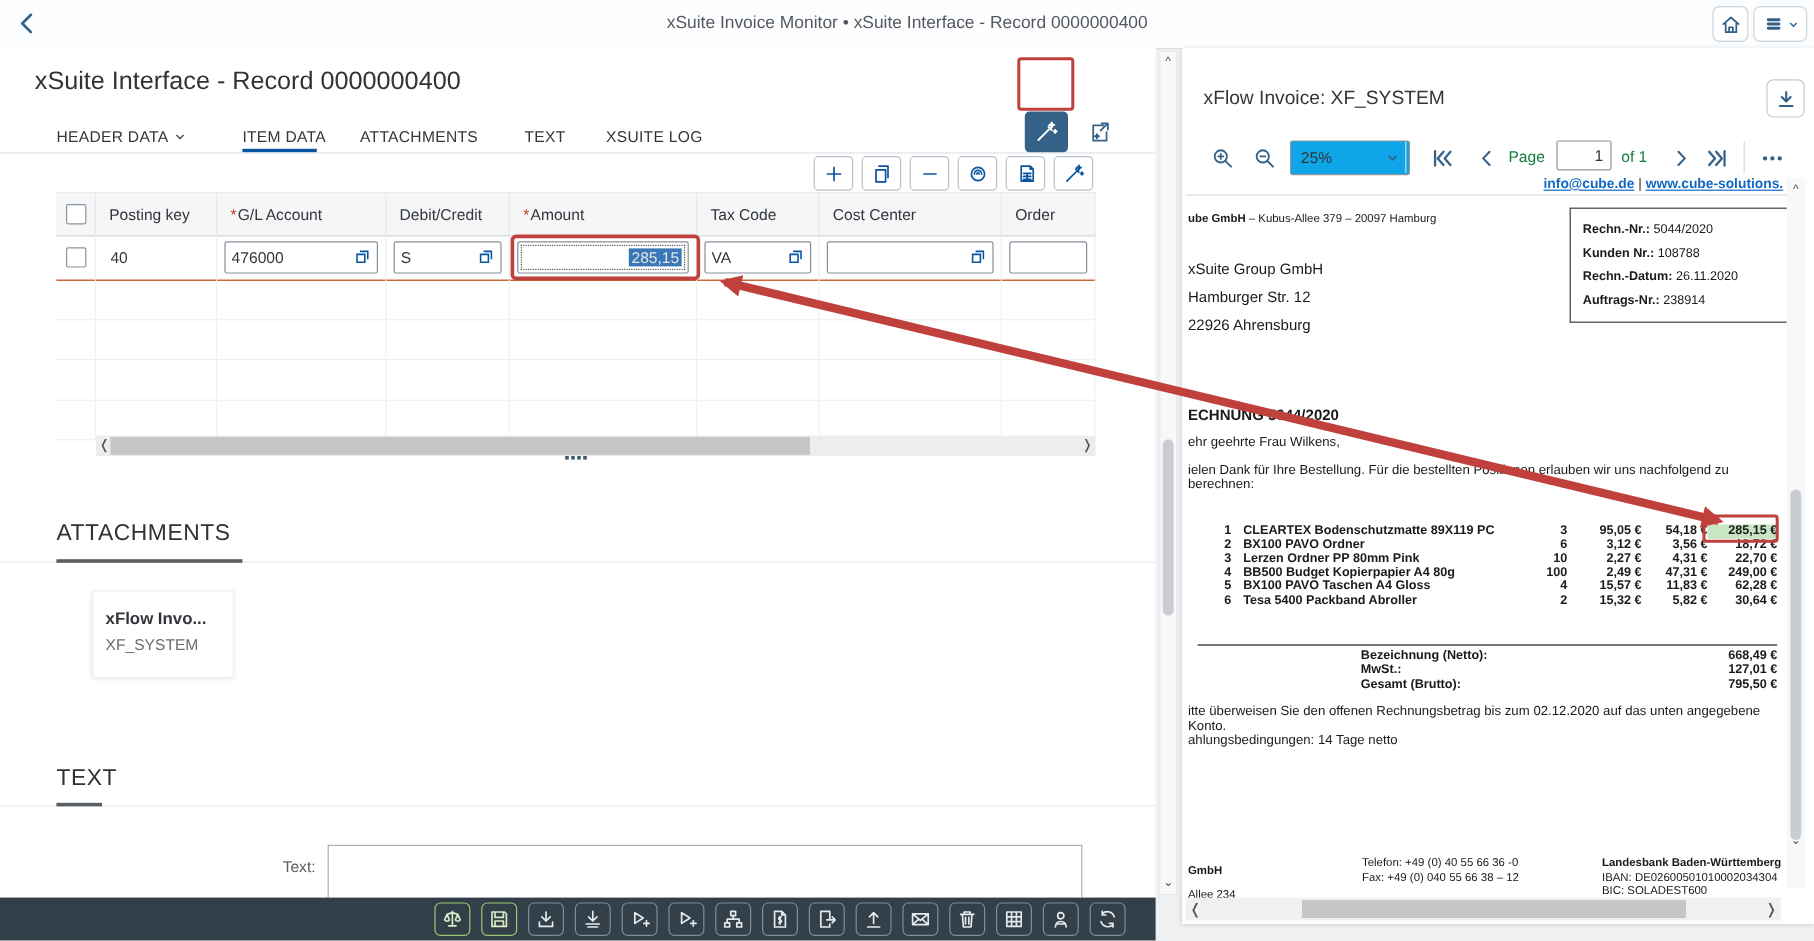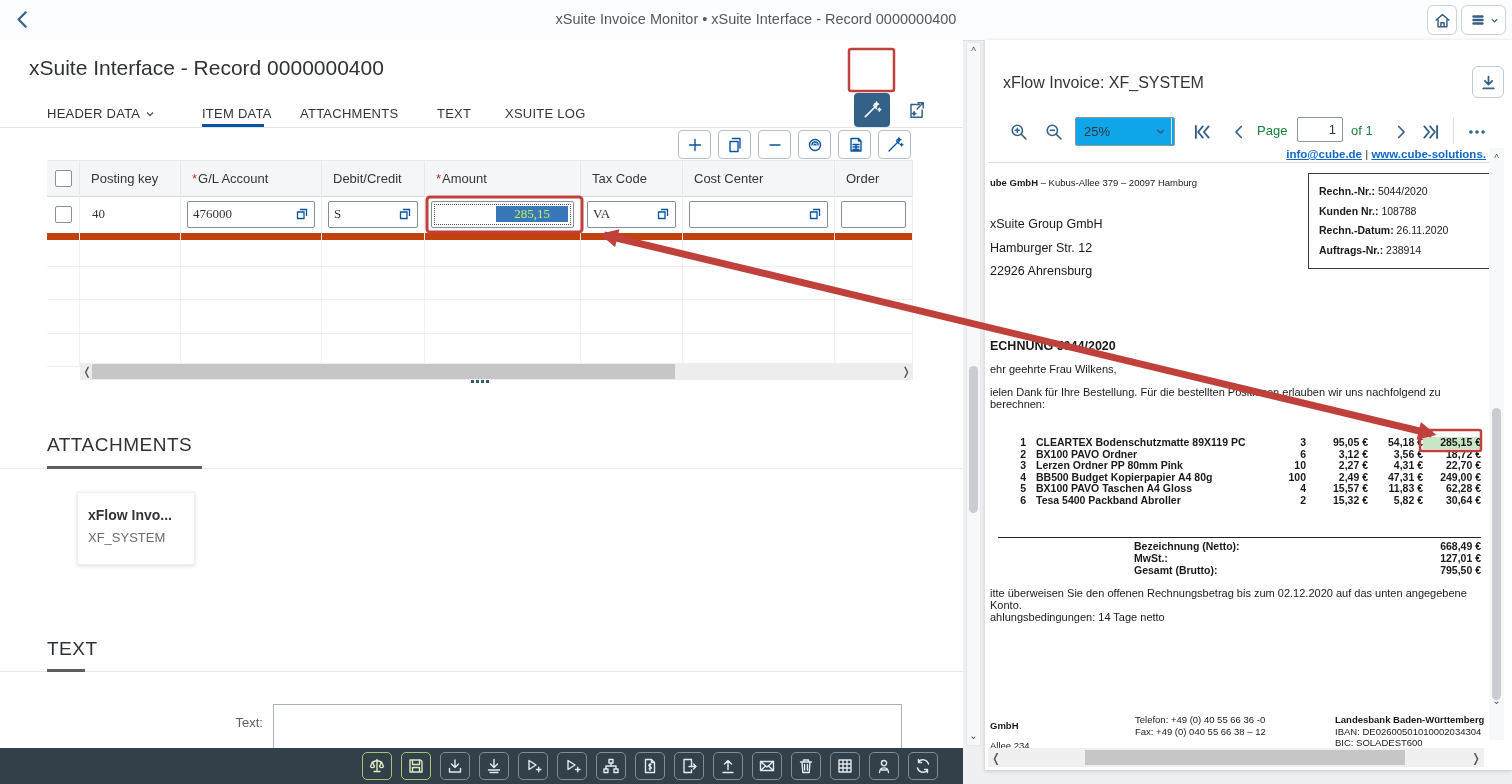--- a/index.html
+++ b/index.html
@@ -27,30 +27,30 @@
   
   .tbbtn{position:static;width:33px;height:29px;border:1px solid #b8c0c9;border-radius:4px;background:#fff;
     color:#0854a0;display:flex;align-items:center;justify-content:center;}
   #tbl-toolbar{left:678px;top:90px;display:flex;gap:7px;}
   
   .tgrid{display:grid;grid-template-columns:33px 101px 141px 103px 156px 102px 152px 78px;width:866px;}
   #tbl-head{left:47px;top:120px;height:35px;background:#f5f6f7;border-bottom:1px solid #d5d9dc;border-top:1px solid #e9ecee;}
   #tbl-head>div{display:flex;align-items:center;padding-left:11px;font-size:13px;color:#32363a;border-right:1px solid #e6e9eb;box-sizing:border-box;}
   #tbl-head>div:first-child{justify-content:center;padding-left:0;}
   .req{color:#c0392b;margin-right:1px;}
-  #tbl-row1{left:47px;top:155px;height:38px;border-bottom:7px solid #c2410c;font-family:Liberation Serif, serif;}
+  #tbl-row1{left:47px;top:155px;height:38px;border-bottom:1px solid #c2410c;}
   #tbl-row1>div{display:flex;align-items:center;border-right:1px solid #eceeF0;box-sizing:border-box;}
   .erow{height:32.5px;border-bottom:1px solid #edeff1;}
   .erow>div{border-right:1px solid #eff1f3;box-sizing:border-box;}
   .cb{width:15px;height:15px;border:1.5px solid #8a929a;border-radius:2px;background:#fff;margin:0 auto;}
   .input{flex:1;margin:0 6px;height:25px;border:1px solid #848f9a;border-radius:2px;background:#fff;
     display:flex;align-items:center;padding:0 5px;font-size:13px;color:#32363a;min-width:0;}
   .vh{margin-left:auto;color:#0854a0;flex:none;display:flex;}
   #amount-field{outline:1px dotted #555;outline-offset:-4px;}
-  #amount-field .sel{margin-left:auto;background:#3a77b8;color:#bef264;padding:0 18px;}
+  #amount-field .sel{margin-left:auto;background:#3a77b8;color:#e5e5e5;padding:0 2px;}
   
   #lhsb{left:80px;top:323px;width:833px;height:17px;background:#ededed;display:flex;align-items:center;}
   #lhsb .chev{width:14px;text-align:center;color:#555;font-size:11px;line-height:17px;}
   #lhsb-thumb{position:absolute;left:12px;top:1px;width:583px;height:15px;background:#c6c6c6;}
   .grip{left:471px;top:340px;display:flex;gap:2px;}
   .grip i{width:3px;height:3px;background:#3a5b70;display:block;}
   
   .sec-h{font-size:19px;letter-spacing:.5px;color:#2f3237;}
   .sec-div{height:1px;background:#e8eaec;left:0;width:963px;}
   .sec-bar{height:3px;background:#5a5f63;}

